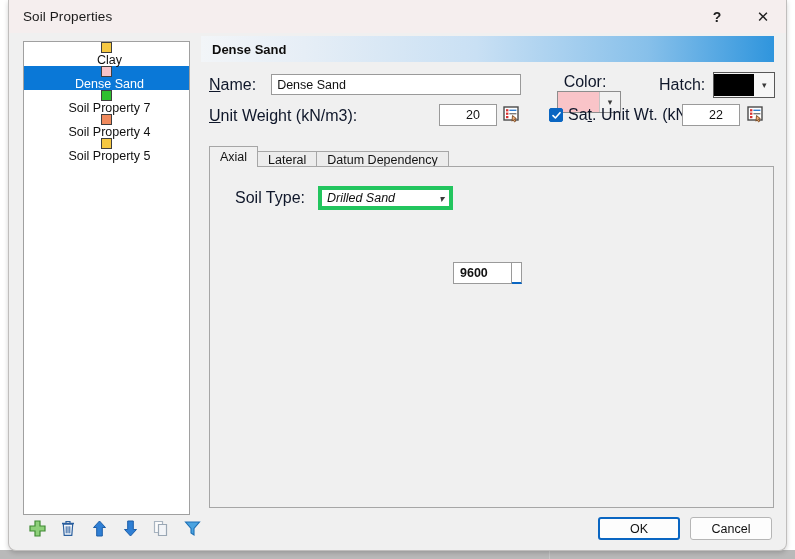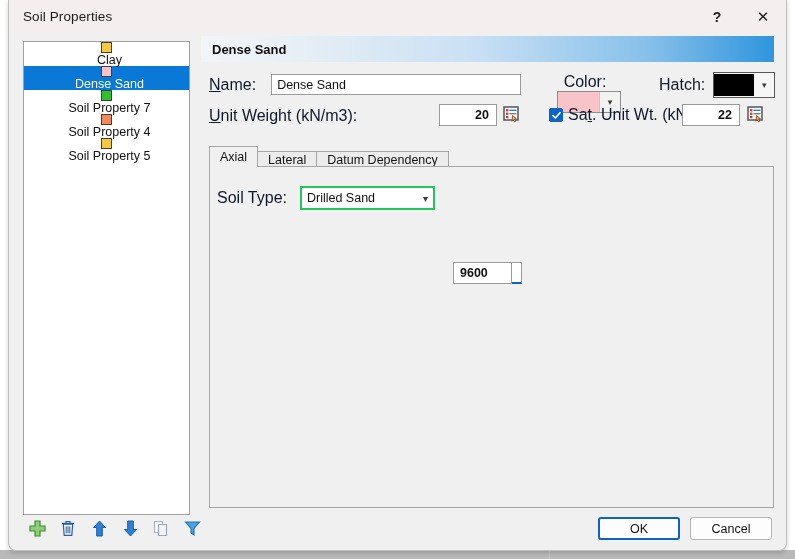--- a/index.html
+++ b/index.html
@@ -162,21 +162,21 @@
     background: #ffffff;
     border: 1px solid #9a9a9a;
     box-sizing: border-box;
     font-family: "Liberation Sans", sans-serif;
     font-size: 12.5px;
     color: #111;
     padding: 0 5px;
     display: flex;
     align-items: center;
   }
-  .txtfield.num { justify-content: flex-end; padding-right: 7px; font-weight: bold; }
+  .txtfield.num { justify-content: flex-end; padding-right: 16px; }
   .txtfield.focusline { border-bottom: 2px solid #0a66c2; }
 
   
   .row-name { position: absolute; left: 200px; top: 74px; display: flex; align-items: center; }
   .name-input { width: 250px; height: 21px; margin-left: 15px; }
 
   
   .color-group { position: absolute; left: 540px; top: 73px; display: flex; align-items: center; flex-direction: column; }
   .combo-swatch {
     display: flex;
@@ -262,30 +262,30 @@
     position: absolute;
     left: 201px;
     top: 166px;
     width: 40px;
     height: 1px;
     background: #f0f0f0;
     z-index: 4;
   }
 
   
-  .row-soiltype { position: absolute; left: 208px; top: 186px; display: flex; align-items: center; }
+  .row-soiltype { position: absolute; left: 226px; top: 186px; display: flex; align-items: center; }
   .select {
     width: 135px; height: 24px;
     margin-left: 13px;
     background: #ffffff;
-    border: 2px solid #22c55e;
+    border: 4px solid #22c55e;
     box-sizing: border-box;
     display: flex; align-items: center;
     padding: 0 5px;
-    font-size: 12.5px; color: #111;
+    font-size: 12.5px; color: #111; font-style: italic;
   }
   .select .arw { margin-left: auto; font-size: 10px; color: #3a3a3a; }
 
   .row-shear { position: absolute; left: 221px; top: 237px; }
   .shear-input { position: absolute; left: 444px; top: 231px; width: 69px; height: 22px; margin-top: 31px; }
   .row-bearing { position: absolute; left: 221px; top: 268px; }
   .bearing-input { position: absolute; left: 444px; top: 262px; width: 59px; height: 22px; font-weight: bold; }
   .fld-left { justify-content: flex-start; padding-left: 6px; }
 
   

